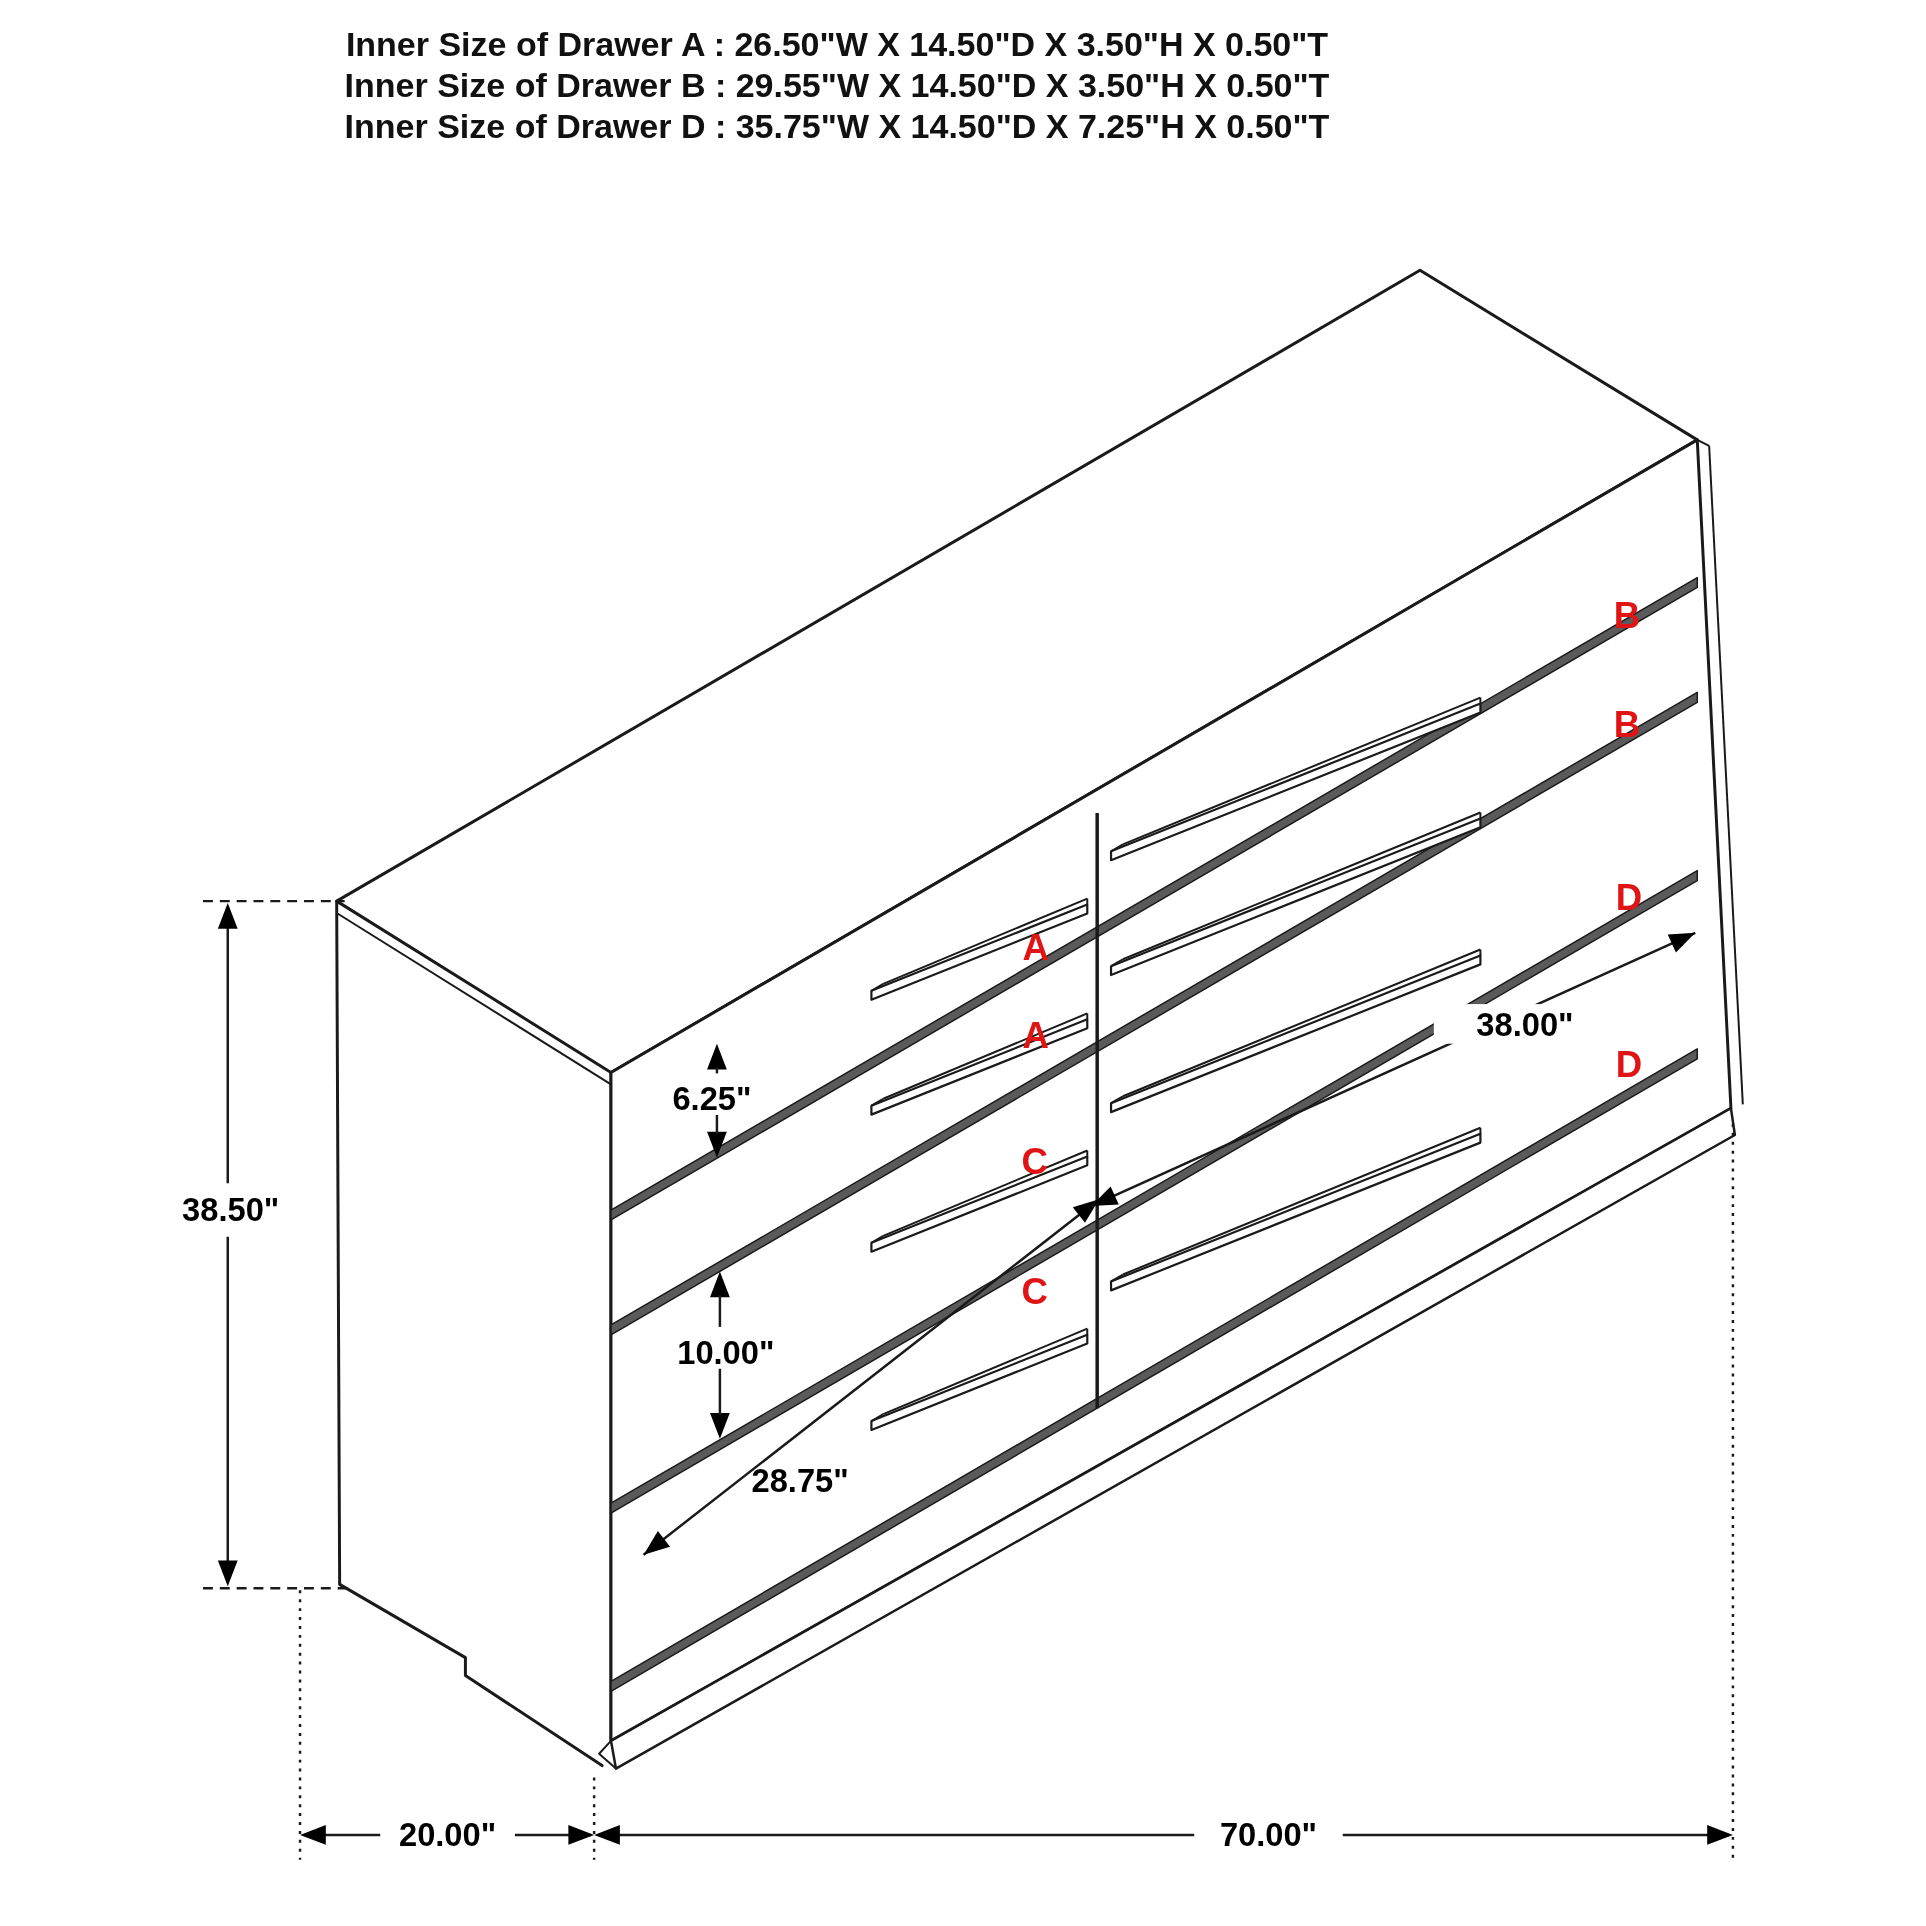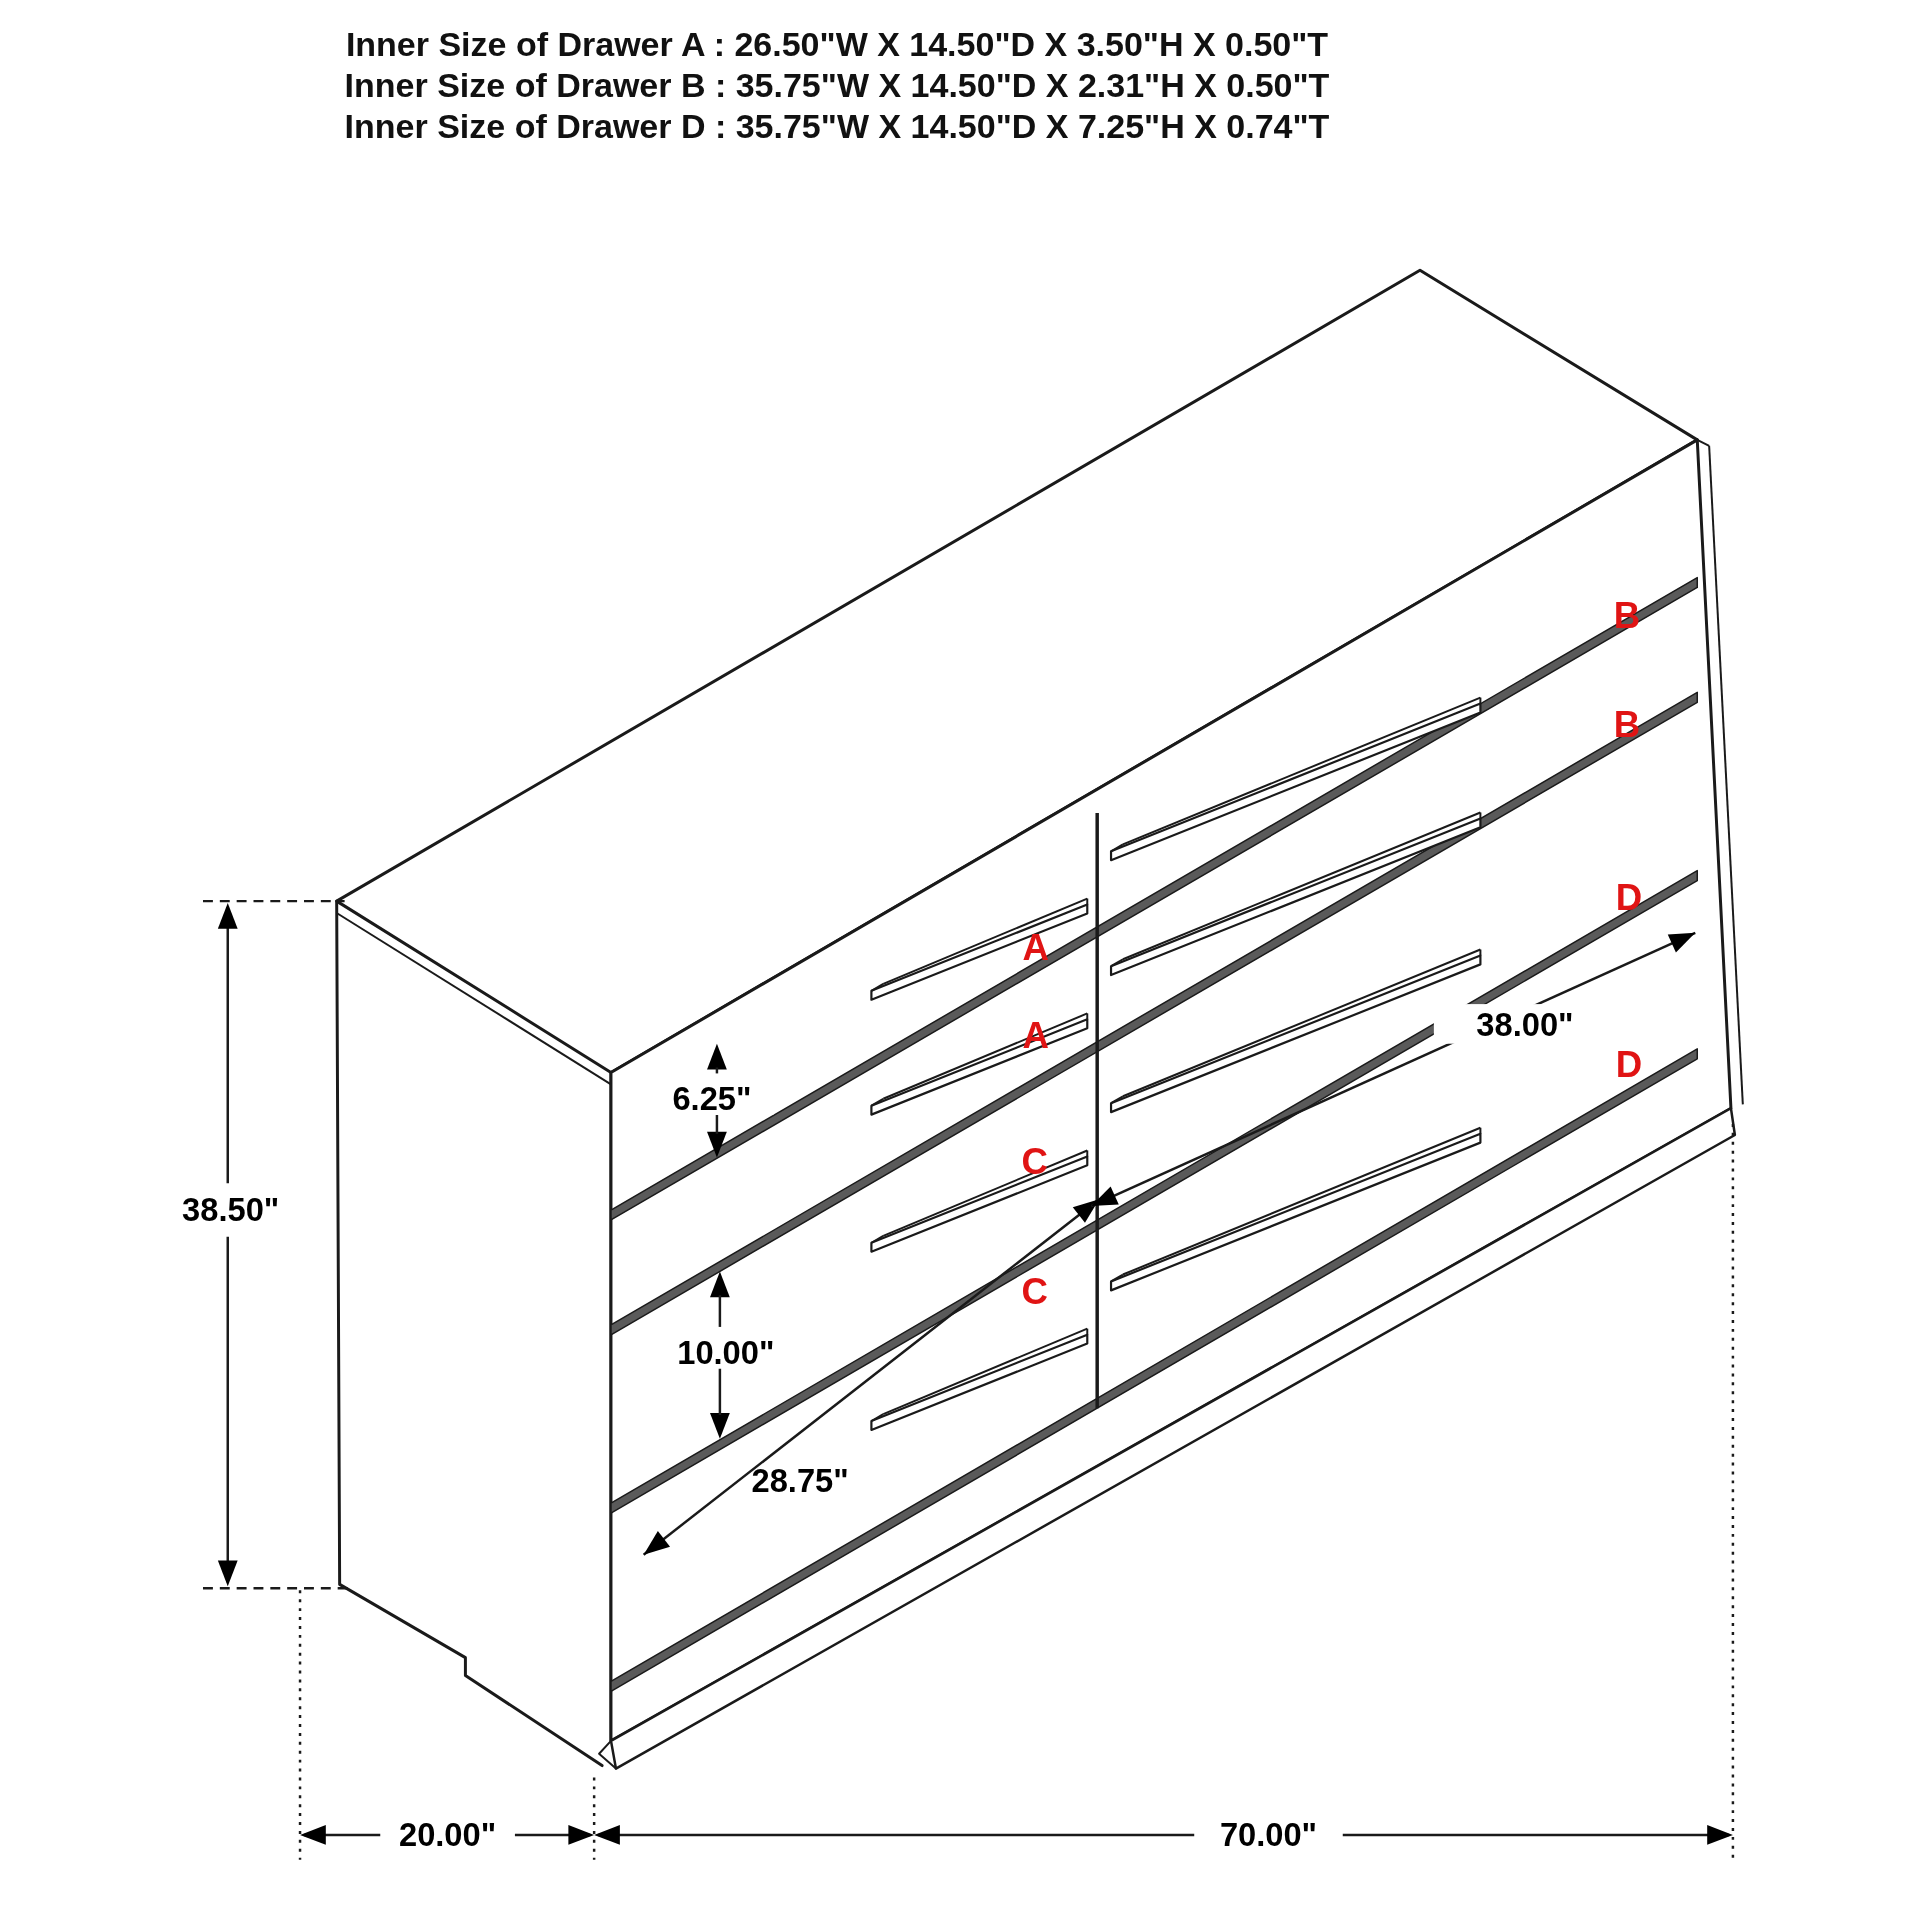--- a/index.html
+++ b/index.html
@@ -11,22 +11,22 @@
   #scene{position:absolute;left:0;top:0;}
   .dimtxt{font-weight:bold;font-size:33px;fill:#000;}
   .redtxt{font-weight:bold;font-size:37px;fill:#e01414;}
 </style>
 </head>
 <body>
 
 <div id="page">
   <div id="title-block">
     <div>Inner Size of Drawer A : 26.50"W X 14.50"D X 3.50"H X 0.50"T</div>
-    <div>Inner Size of Drawer B : 35.75"W X 14.50"D X 2.31"H X 0.50"T</div>
-    <div>Inner Size of Drawer D : 35.75"W X 14.50"D X 7.25"H X 0.74"T</div>
+    <div>Inner Size of Drawer B : 29.55"W X 14.50"D X 3.50"H X 0.50"T</div>
+    <div>Inner Size of Drawer D : 35.75"W X 14.50"D X 7.25"H X 0.50"T</div>
   </div>
   <svg id="scene" width="1927" height="1927" viewBox="0 0 1946 1946" xmlns="http://www.w3.org/2000/svg">
       <polygon points="340,910 1434,273 1714,444.2169 617,1083" fill="#fff" stroke="#1a1a1a" stroke-width="3" stroke-linejoin="round"></polygon>
       <line x1="340" y1="922" x2="617" y2="1095" stroke="#1a1a1a" stroke-width="2" fill="none"></line>
       <line x1="617" y1="1095" x2="1714" y2="456.2169" stroke="#1a1a1a" stroke-width="2" fill="none"></line>
       <line x1="617" y1="1107" x2="1714" y2="468.2169" stroke="#1a1a1a" stroke-width="2" fill="none"></line>
       <polygon points="617,1107 1714,468.2169 1714,478.2169 617,1117" fill="#474747" stroke="#1a1a1a" stroke-width="1" stroke-linejoin="round"></polygon>
       <path d="M340,910 L343,1600 L470,1674 L470,1692 L608,1783" fill="none" stroke="#1a1a1a" stroke-width="3" stroke-linejoin="round" stroke-linecap="round"></path>
       <line x1="617" y1="1083" x2="617" y2="1758" stroke="#1a1a1a" stroke-width="3" fill="none"></line>
       <line x1="644" y1="1092" x2="644" y2="1740" stroke="#1a1a1a" stroke-width="2" fill="none"></line>

